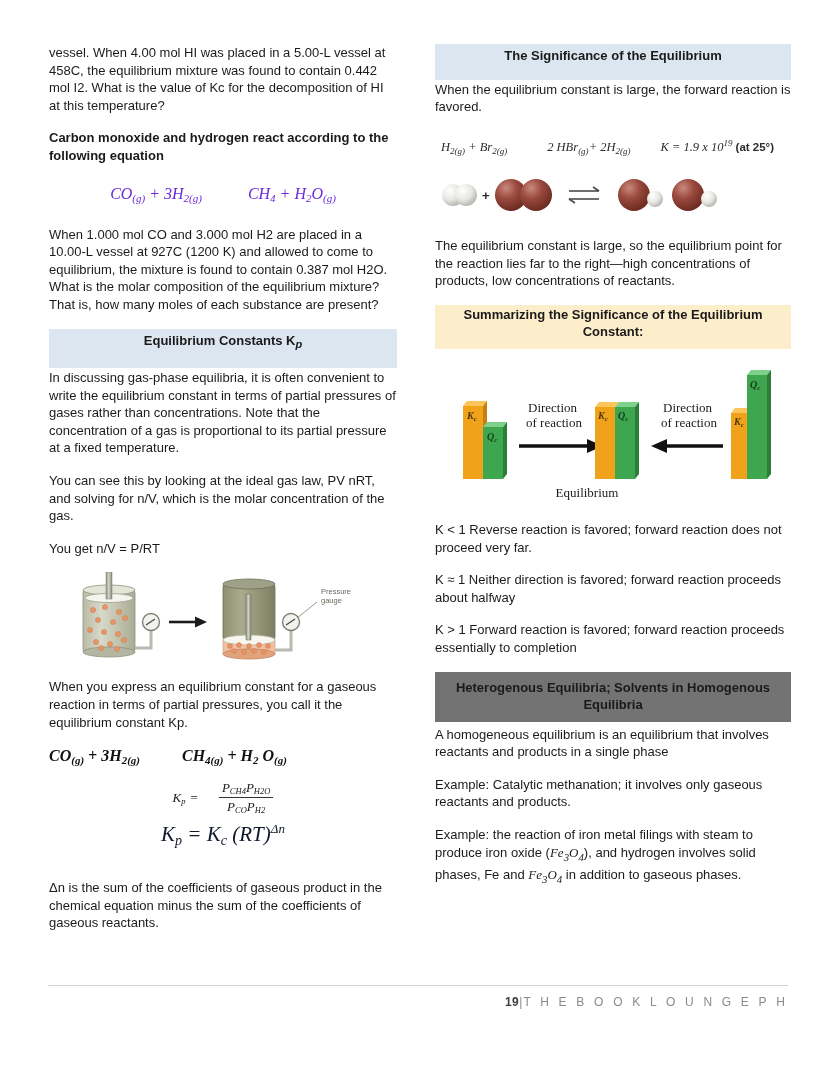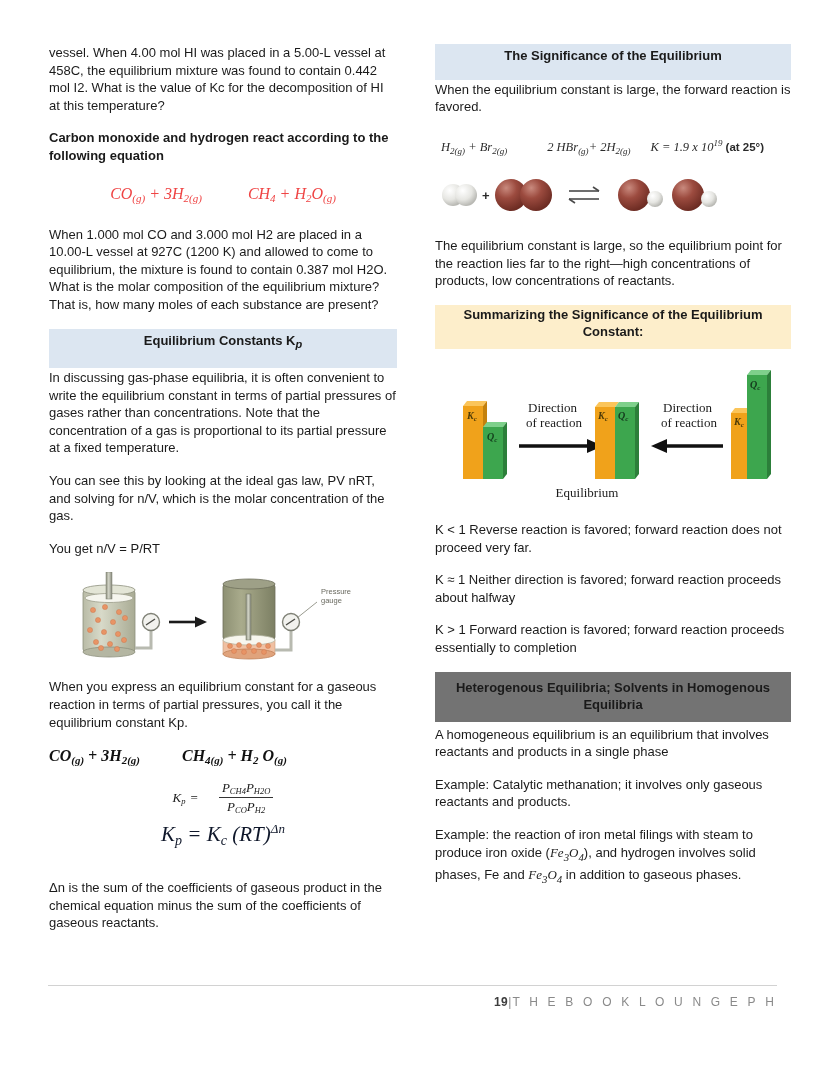--- a/index.html
+++ b/index.html
@@ -58,21 +58,21 @@
   .hdr-blue { background: #dce6f1; }
   .hdr-yellow { background: #fdeecb; padding: 1px 10px 8px 10px; margin-bottom: 16px; }
   .hdr-peach { background: #737373; padding: 7px 10px 8px 10px; margin-bottom: 4px; }
 
   .eq {
     font-family: "Liberation Serif", serif;
     font-style: italic;
     text-align: center;
     font-size: 16px;
     margin: 20px 0 22px 0;
-    color: #ef4444;
+    color: #6d28d9;
   }
   .eq .sub { font-size: 11px; vertical-align: -3px; font-style: italic; }
   .eq .gap { display: inline-block; width: 46px; }
 
   .eq-bold {
     font-family: "Liberation Serif", serif;
     font-style: italic;
     font-weight: bold;
     font-size: 16px;
     margin: 16px 0 10px 0;
@@ -86,21 +86,21 @@
     font-style: italic;
     font-size: 12.5px;
     color: #2b2b2b;
     display: flex;
     align-items: baseline;
     margin: 22px 0 14px 0;
   }
   .rxn-line .seg { white-space: nowrap; }
   .rxn-line .s1 { margin-left: 6px; }
   .rxn-line .s2 { margin-left: 40px; }
-  .rxn-line .s3 { margin-left: 20px; }
+  .rxn-line .s3 { margin-left: 30px; }
   .rxn-line .sub { font-size: 9px; vertical-align: -2.5px; }
   .rxn-line .sup { font-size: 9px; vertical-align: 5px; }
   .rxn-line b { font-style: normal; font-family: "Liberation Sans", sans-serif; font-size: 11.5px; }
 
   .kp-frac-wrap {
     text-align: center;
     font-family: "Liberation Serif", serif;
     margin: 14px 0 2px 0;
   }
   .kp-frac {
@@ -144,21 +144,21 @@
   
   .bar-fig {
     width: 100%;
     height: 142px;
     margin: 2px 0 14px 0;
   }
 
   .footer {
     position: absolute;
     left: 48px;
-    right: 51px;
+    right: 40px;
     bottom: 52px;
     height: 34px;
   }
   .footer .rule {
     border-top: 1px solid #d2d2d2;
     width: 100%;
     margin-bottom: 9px;
   }
   .footer .ftext {
     text-align: right;

